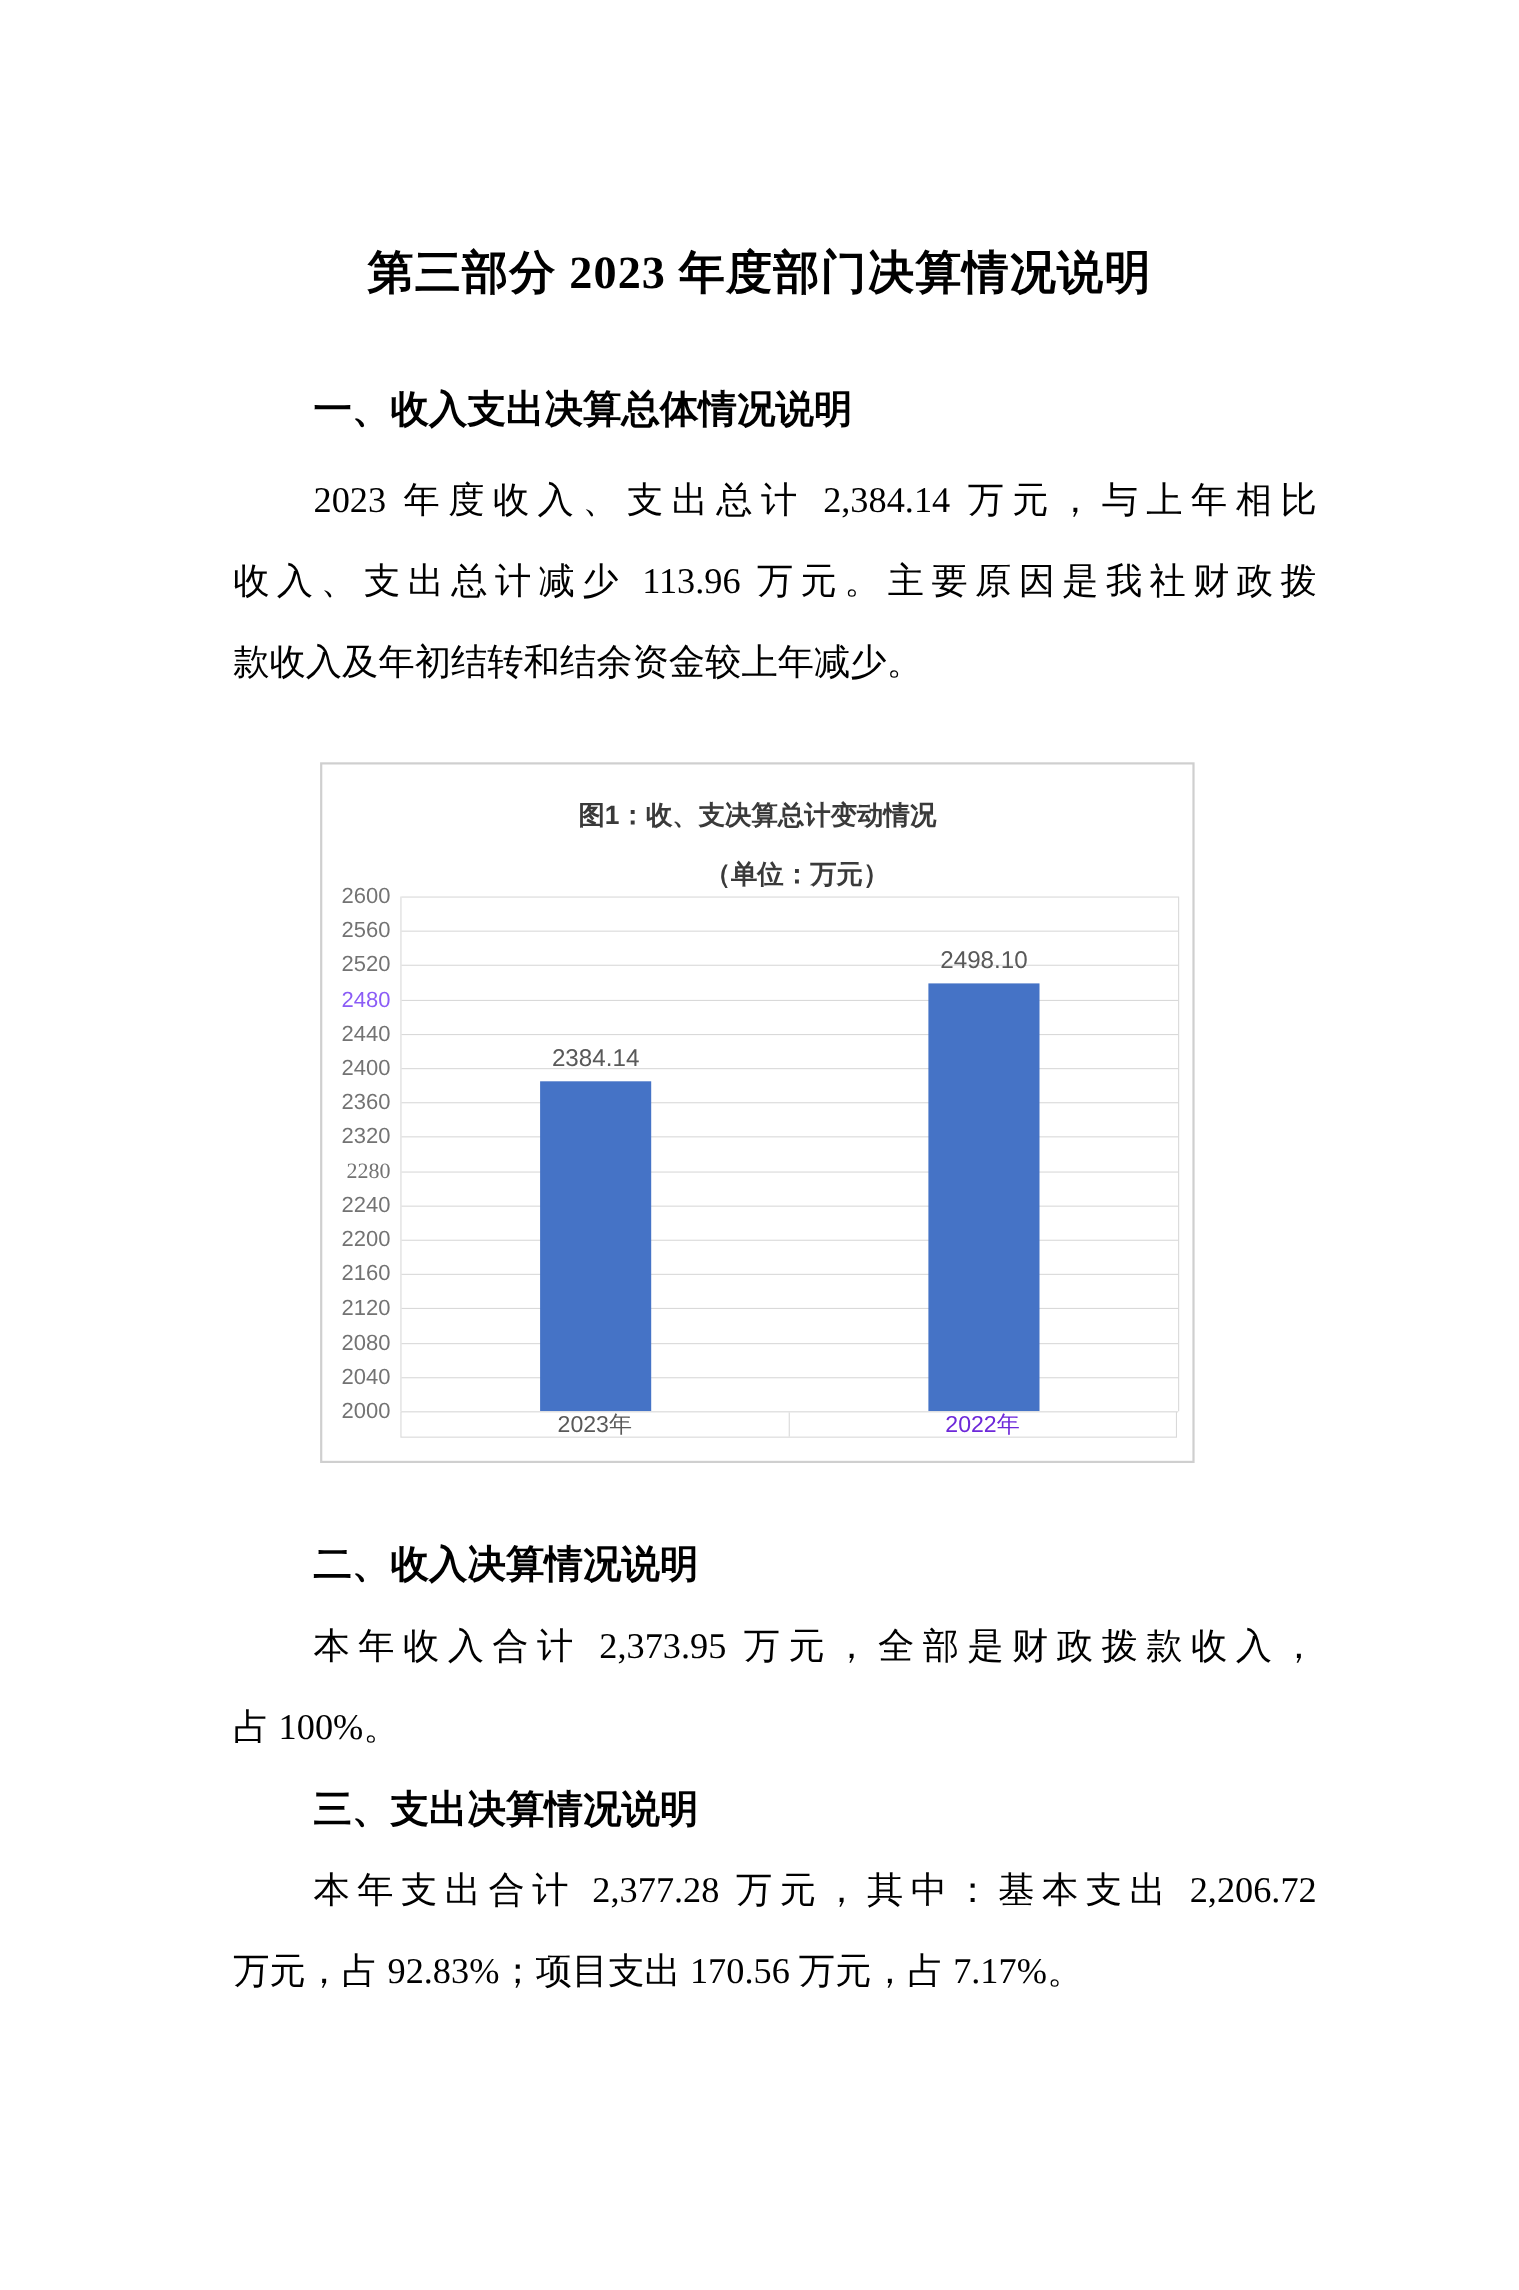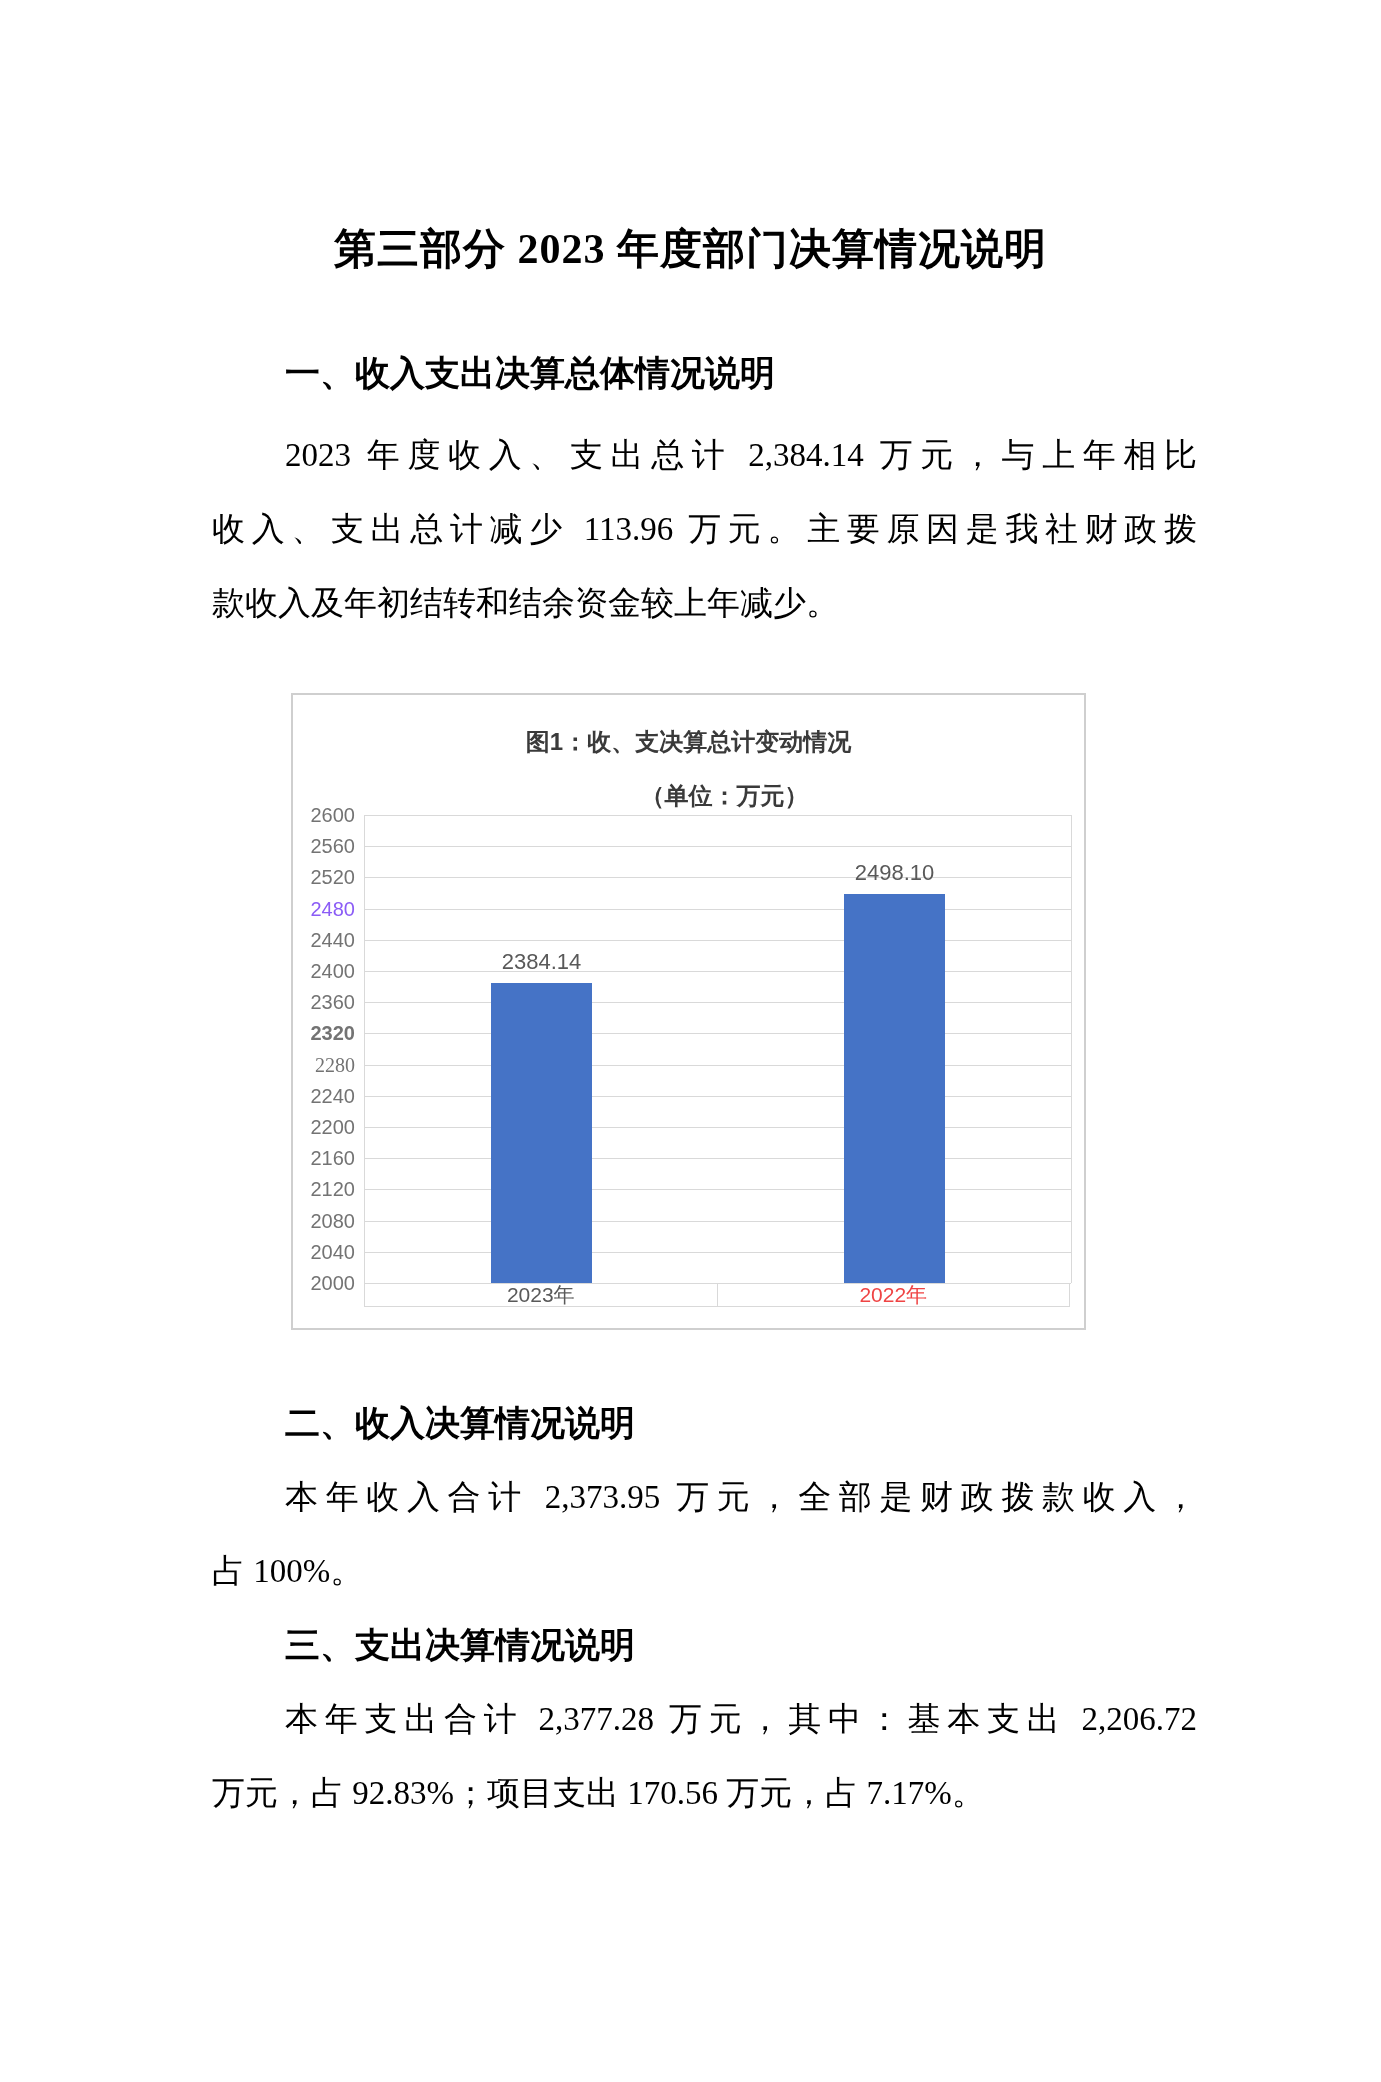--- a/index.html
+++ b/index.html
@@ -149,30 +149,30 @@
         <div class="gridline" style="top: 405.6px; background: rgb(217, 217, 217);"></div>
         <div class="gridline" style="top: 436.8px; background: rgb(217, 217, 217);"></div>
         <div class="gridline" style="top: 468px; background: rgb(217, 217, 217);"></div>
         <div class="bar" style="left: 126px; width: 101px; height: 299.629px; background: rgb(69, 115, 198);"></div>
         <div class="bar-label" style="left: 96.5px; width: 160px; top: 134.371px; color: rgb(89, 89, 89);">2384.14</div>
         <div class="bar" style="left: 479px; width: 101px; height: 388.518px; background: rgb(69, 115, 198);"></div>
         <div class="bar-label" style="left: 449.5px; width: 160px; top: 45.482px; color: rgb(89, 89, 89);">2498.10</div>
       </div>
     <div class="xband">
         <div class="xcell" style="color: rgb(89, 89, 89);">2023年</div>
-        <div class="xcell" style="color: #ef4444;">2022年</div>
+        <div class="xcell" style="color: #6d28d9;">2022年</div>
       </div>
   <div class="ytick" style="top: 108px; color: rgb(115, 115, 115);">2600</div>
       <div class="ytick" style="top: 139.2px; color: rgb(115, 115, 115);">2560</div>
       <div class="ytick" style="top: 170.4px; color: rgb(115, 115, 115);">2520</div>
       <div class="ytick" style="top: 201.6px; color: #8b5cf6;">2480</div>
       <div class="ytick" style="top: 232.8px; color: rgb(115, 115, 115);">2440</div>
       <div class="ytick" style="top: 264px; color: rgb(115, 115, 115);">2400</div>
       <div class="ytick" style="top: 295.2px; color: rgb(115, 115, 115);">2360</div>
-      <div class="ytick" style="top: 326.4px; color: rgb(115, 115, 115); font-weight: bold;">2320</div>
+      <div class="ytick" style="top: 326.4px; color: rgb(115, 115, 115);">2320</div>
       <div class="ytick" style="top: 357.6px; color: rgb(115, 115, 115); font-family: Liberation Serif, serif;">2280</div>
       <div class="ytick" style="top: 388.8px; color: rgb(115, 115, 115);">2240</div>
       <div class="ytick" style="top: 420px; color: rgb(115, 115, 115);">2200</div>
       <div class="ytick" style="top: 451.2px; color: rgb(115, 115, 115);">2160</div>
       <div class="ytick" style="top: 482.4px; color: rgb(115, 115, 115);">2120</div>
       <div class="ytick" style="top: 513.6px; color: rgb(115, 115, 115);">2080</div>
       <div class="ytick" style="top: 544.8px; color: rgb(115, 115, 115);">2040</div>
       <div class="ytick" style="top: 576px; color: rgb(115, 115, 115);">2000</div>
     </div>
 

